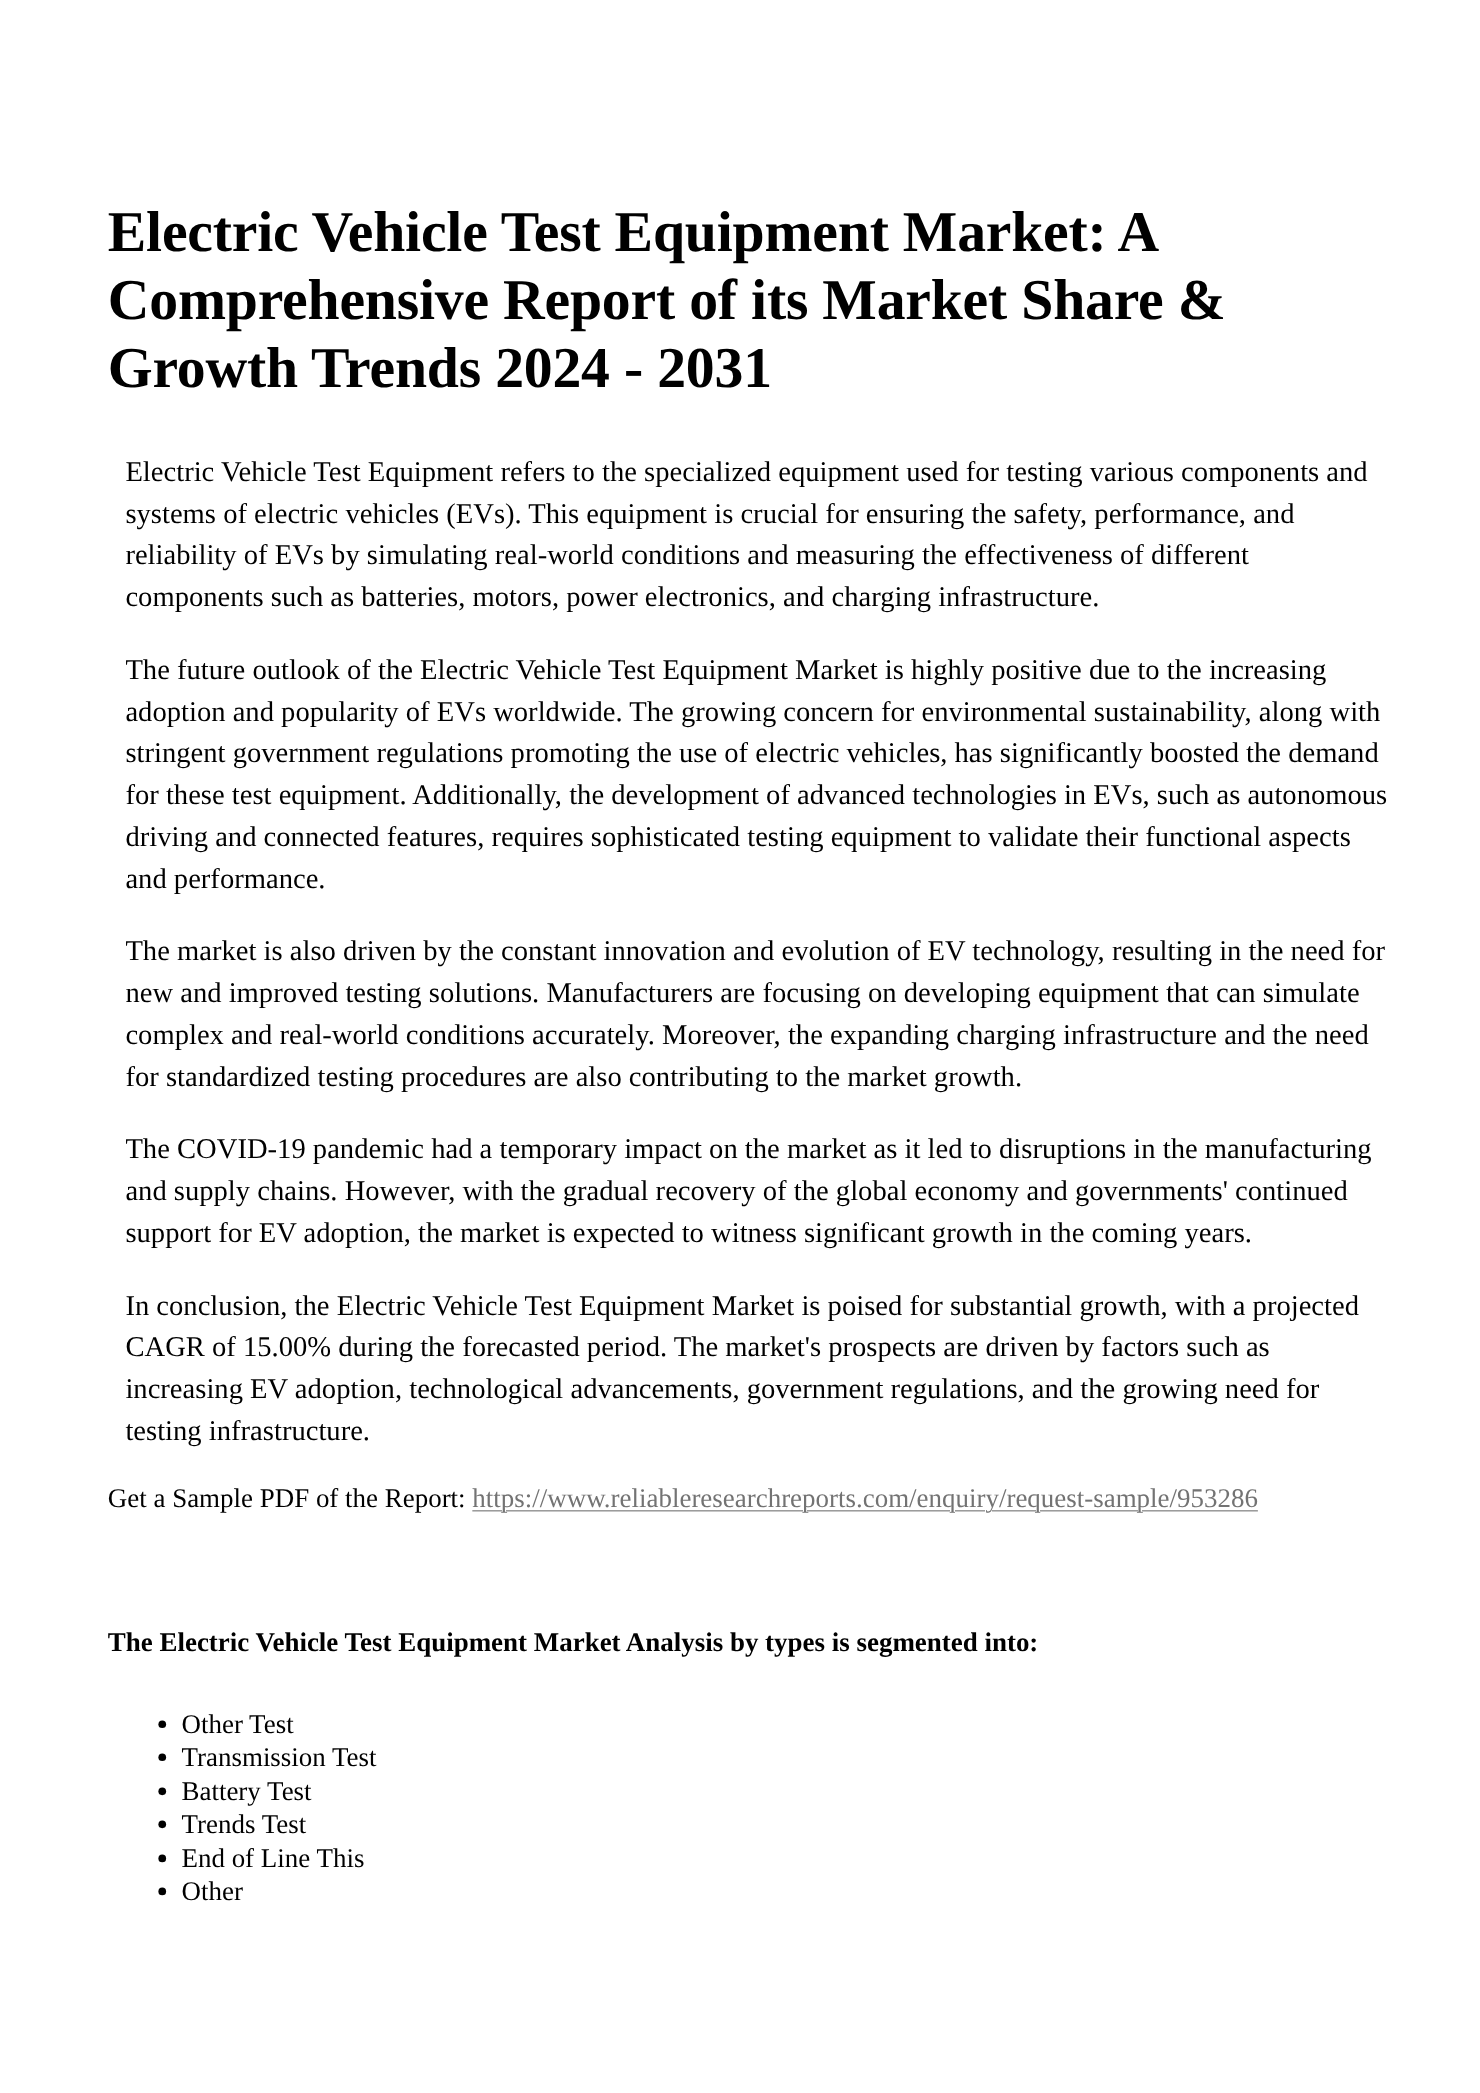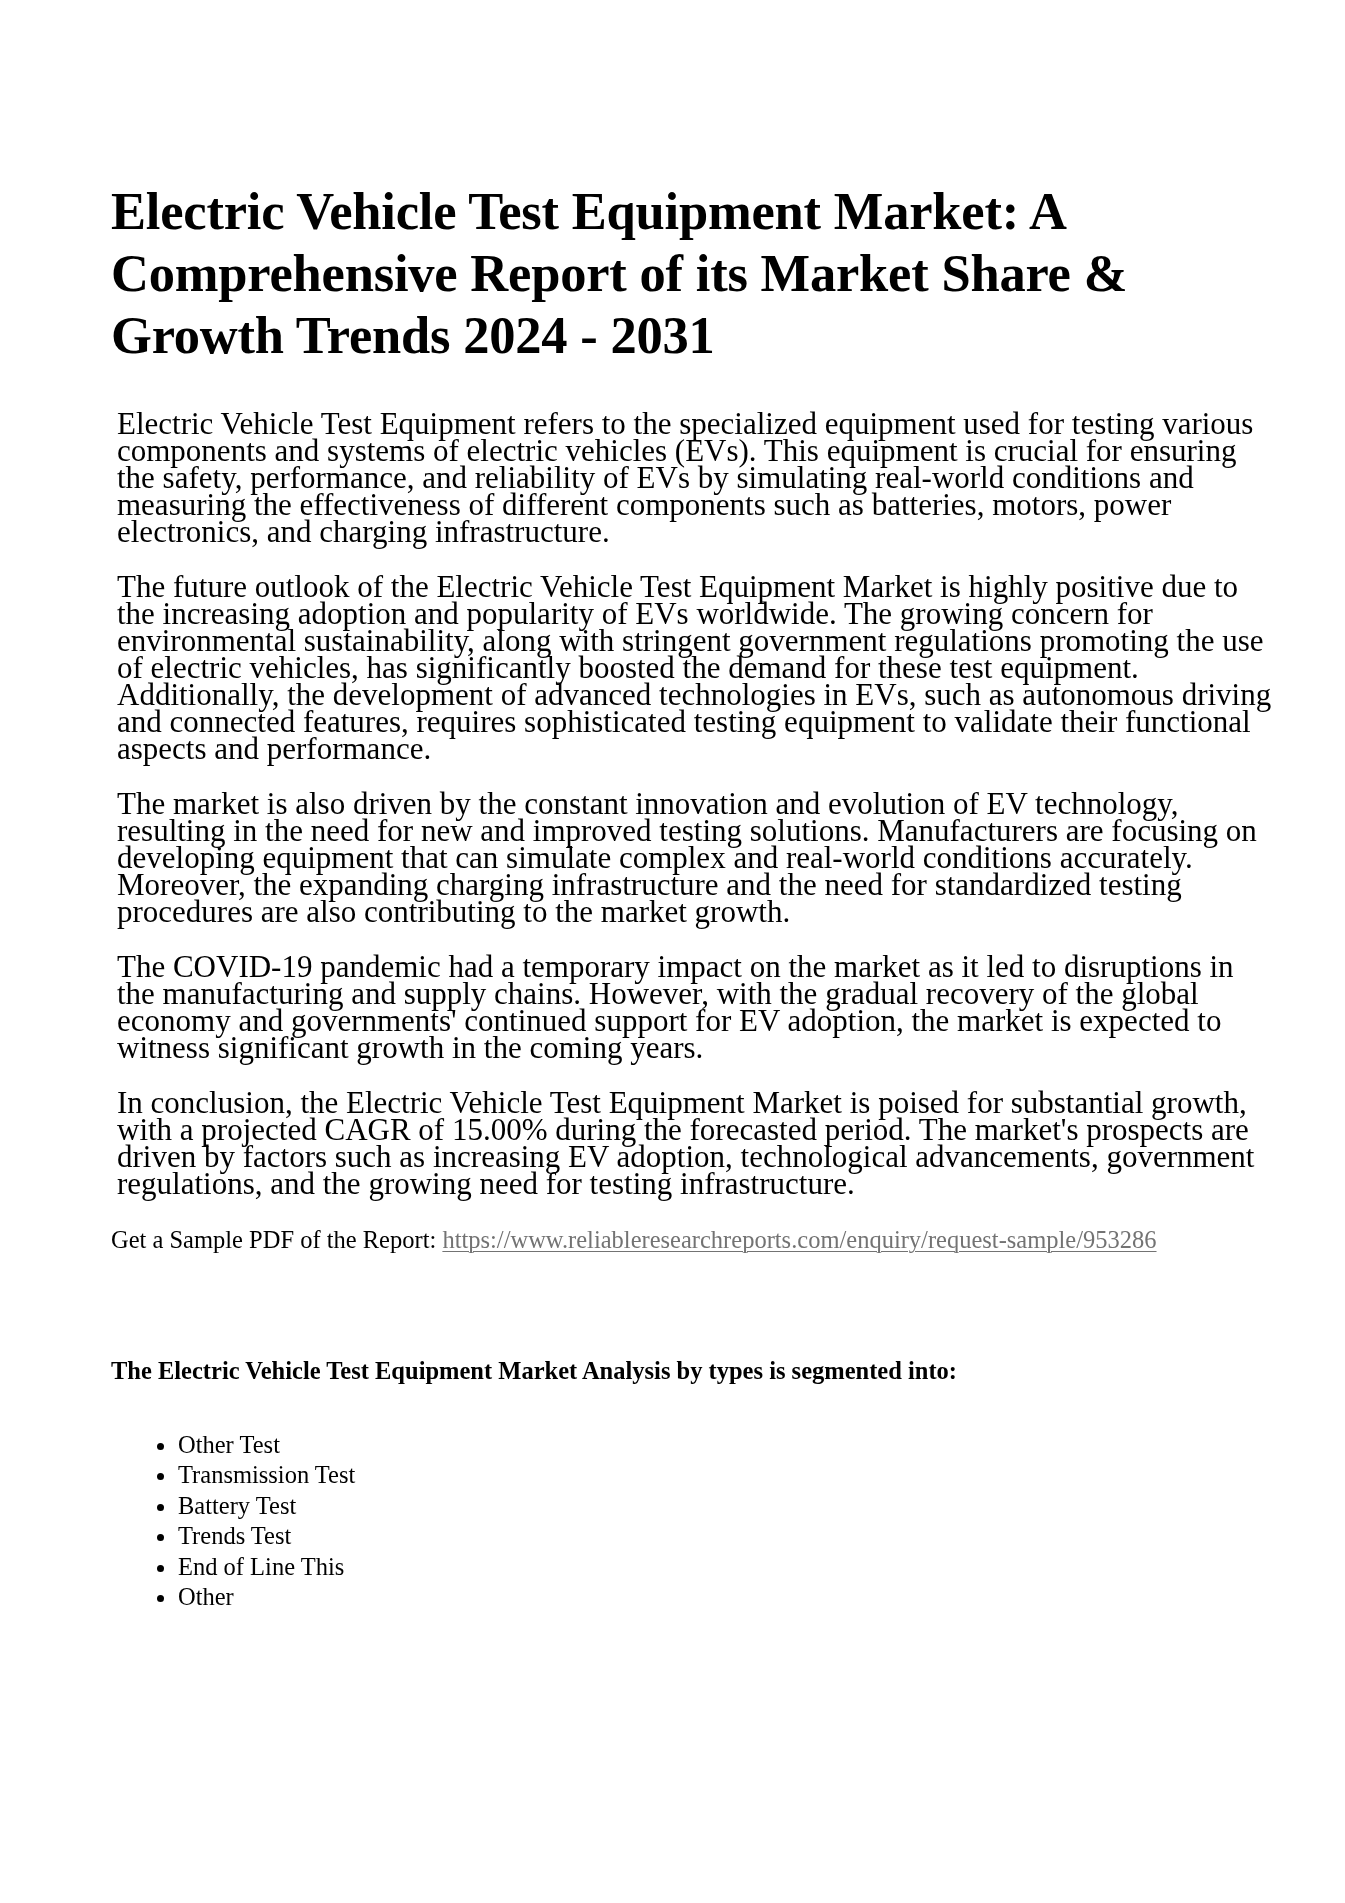--- a/index.html
+++ b/index.html
@@ -10,43 +10,43 @@
     body {
       width: 1345px;
       height: 1903px;
       position: relative;
       overflow: hidden;
       font-family: "Liberation Serif", "DejaVu Serif", serif;
       color: #000000;
     }
     .page {
       position: absolute;
-      left: 111px;
+      left: 98px;
       top: 180px;
       width: 1165px;
     }
     h1.title {
       font-family: "Liberation Serif", "DejaVu Serif", serif;
       font-weight: bold;
       font-size: 52.5px;
       line-height: 62px;
       margin: 0 0 44px 0;
       letter-spacing: -0.2px;
     }
     h2.section {
       font-family: "Liberation Serif", "DejaVu Serif", serif;
       font-weight: bold;
       font-size: 24.5px;
       line-height: 30px;
       margin: 0 0 28px 0;
     }
     p.body {
-      font-size: 31px;
-      line-height: 27px;
-      margin: 0 0 28px 6px;
+      font-size: 26px;
+      line-height: 38px;
+      margin: 0 0 28px 16px;
     }
     p.sample {
       font-size: 24.5px;
       line-height: 30.5px;
       margin: 0 0 0 0;
     }
     p.sample strong {
       font-weight: normal;
     }
     a.link {

